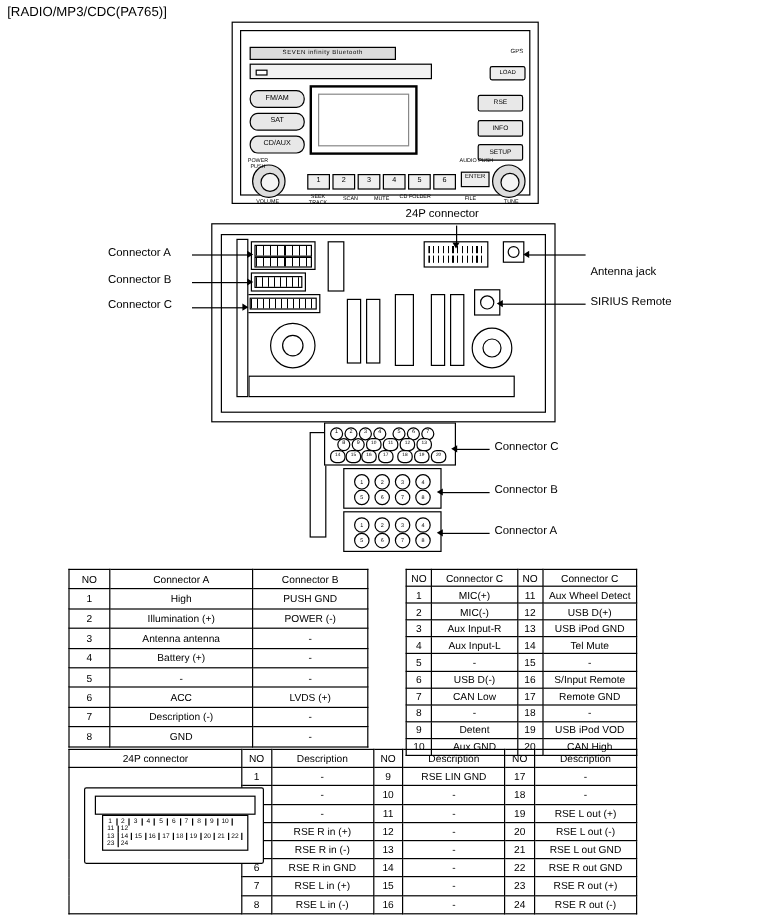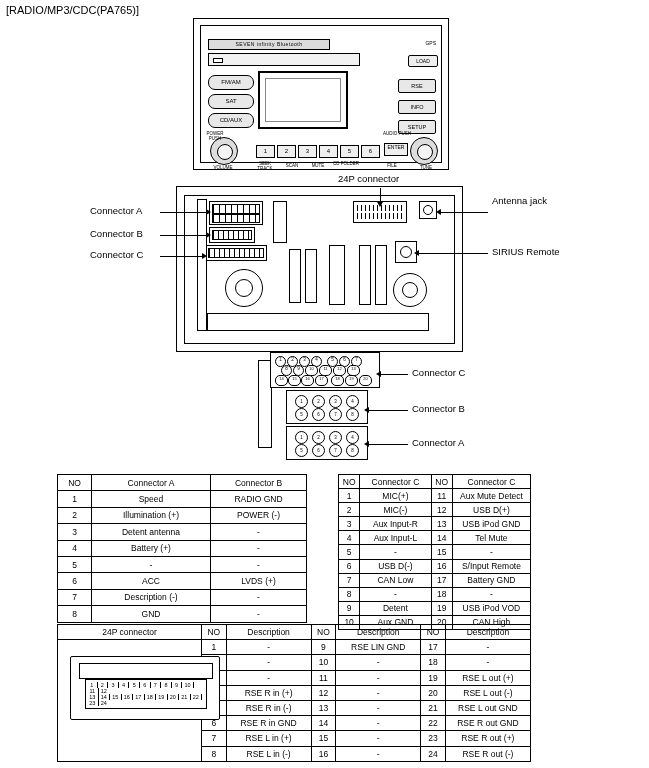--- a/index.html
+++ b/index.html
@@ -156,21 +156,21 @@
   <div class="arrowR" style="left:206px;top:232px;"></div>
 
   <div class="lbl" style="left:90px;top:249px;">Connector C</div>
   <div class="ln" style="left:160px;top:256px;width:44px;height:1px;"></div>
   <div class="arrowR" style="left:202px;top:253px;"></div>
 
   <div class="lbl" style="left:338px;top:173px;">24P connector</div>
   <div class="ln" style="left:380px;top:188px;width:1px;height:16px;"></div>
   <div class="arrowD" style="left:377px;top:202px;"></div>
 
-  <div class="lbl" style="left:492px;top:195px;">Antenna jack</div>
+  <div class="lbl" style="left:492px;top:221px;">Antenna jack</div>
   <div class="ln" style="left:440px;top:212px;width:48px;height:1px;"></div>
   <div class="arrowL" style="left:436px;top:209px;"></div>
 
   <div class="lbl" style="left:492px;top:246px;">SIRIUS Remote</div>
   <div class="ln" style="left:418px;top:253px;width:70px;height:1px;"></div>
   <div class="arrowL" style="left:414px;top:250px;"></div>
 
   <div class="condet">
 
     <div class="cshell" style="left:0px;top:8px;width:12px;height:86px;background:#fff;"></div>
@@ -239,31 +239,31 @@
     <thead>
       <tr>
         <th style="width:33px">NO</th>
         <th style="width:118px">Connector A</th>
         <th style="width:95px">Connector B</th>
       </tr>
     </thead>
     <tbody>
       <tr>
           <td>1</td>
-          <td>Speed</td>
-          <td>RADIO GND</td>
+          <td>High</td>
+          <td>PUSH GND</td>
         </tr>
       <tr>
           <td>2</td>
           <td>Illumination (+)</td>
           <td>POWER (-)</td>
         </tr>
       <tr>
           <td>3</td>
-          <td>Detent antenna</td>
+          <td>Antenna antenna</td>
           <td>-</td>
         </tr>
       <tr>
           <td>4</td>
           <td>Battery (+)</td>
           <td>-</td>
         </tr>
       <tr>
           <td>5</td>
           <td>-</td>
@@ -294,21 +294,21 @@
         <th style="width:94px">Connector C</th>
         <th style="width:26px">NO</th>
         <th style="width:106px">Connector C</th>
       </tr>
     </thead>
     <tbody>
       <tr>
           <td>1</td>
           <td>MIC(+)</td>
           <td>11</td>
-          <td>Aux Mute Detect</td>
+          <td>Aux Wheel Detect</td>
         </tr>
       <tr>
           <td>2</td>
           <td>MIC(-)</td>
           <td>12</td>
           <td>USB D(+)</td>
         </tr>
       <tr>
           <td>3</td>
           <td>Aux Input-R</td>
@@ -330,21 +330,21 @@
       <tr>
           <td>6</td>
           <td>USB D(-)</td>
           <td>16</td>
           <td>S/Input Remote</td>
         </tr>
       <tr>
           <td>7</td>
           <td>CAN Low</td>
           <td>17</td>
-          <td>Battery GND</td>
+          <td>Remote GND</td>
         </tr>
       <tr>
           <td>8</td>
           <td>-</td>
           <td>18</td>
           <td>-</td>
         </tr>
       <tr>
           <td>9</td>
           <td>Detent</td>

